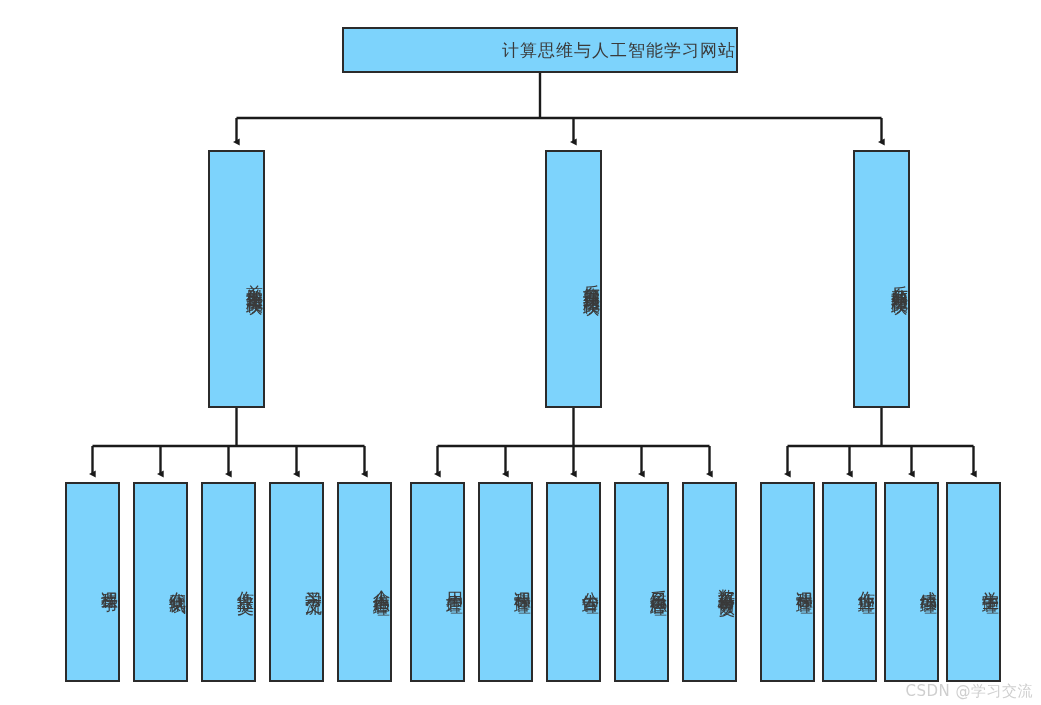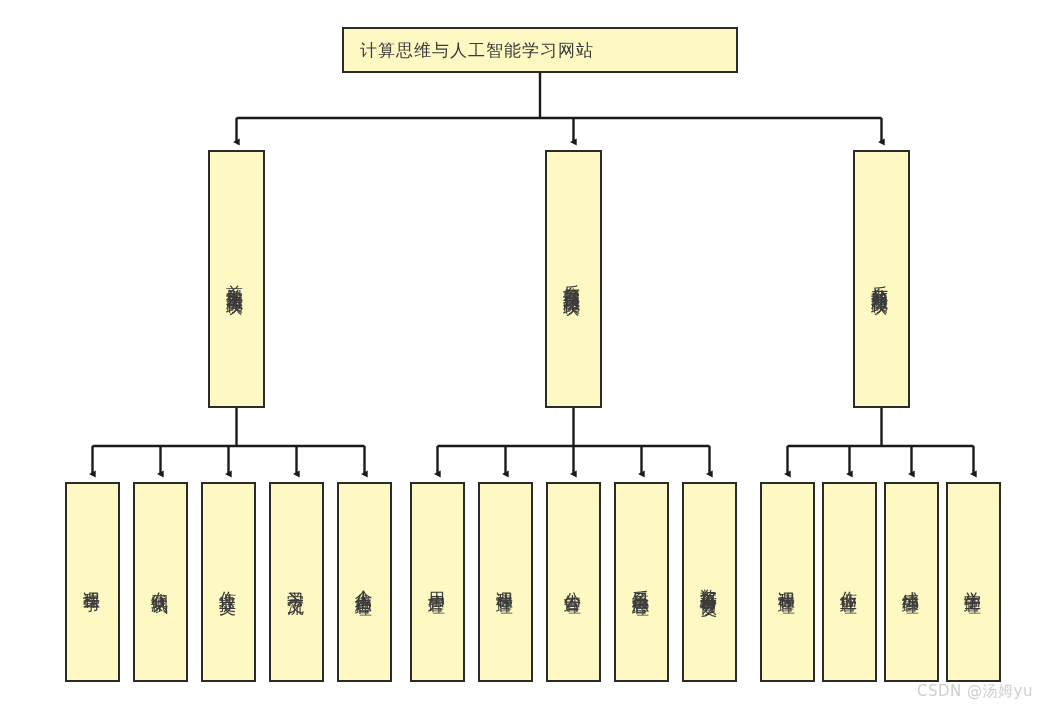--- a/index.html
+++ b/index.html
@@ -23,26 +23,25 @@
     left: 0;
     top: 0;
     width: 1041px;
     height: 705px;
     pointer-events: none;
   }
   .node {
     position: absolute;
     box-sizing: border-box;
     border: 2px solid #2b2b2b;
-    background: #fef9c3;
+    background: #7dd3fc;
     display: flex;
     align-items: center;
-    justify-content: flex-start;
+    justify-content: flex-end;
     color: #3a3a3a;
-    padding-left: 16px;
   }
   .node-root {
     font-size: 17px;
     letter-spacing: 1px;
     white-space: nowrap;
   }
   .node-leaf .label-v {
     writing-mode: vertical-rl;
     text-orientation: upright;
     font-size: 17px;
@@ -171,15 +170,15 @@
   <div class="node node-leaf" id="node-leaf-2-1" style="left: 822px; top: 482px; width: 55px; height: 200px;">
     <span class="label-v">作业管理</span>
   </div>
   <div class="node node-leaf" id="node-leaf-2-2" style="left: 884px; top: 482px; width: 55px; height: 200px;">
     <span class="label-v">成绩管理</span>
   </div>
   <div class="node node-leaf" id="node-leaf-2-3" style="left: 946px; top: 482px; width: 55px; height: 200px;">
     <span class="label-v">学生管理</span>
   </div>
 
-  <div class="watermark">CSDN @汤姆yu</div>
+  <div class="watermark">CSDN @学习交流</div>
 
 </div>
 
 </body></html>

